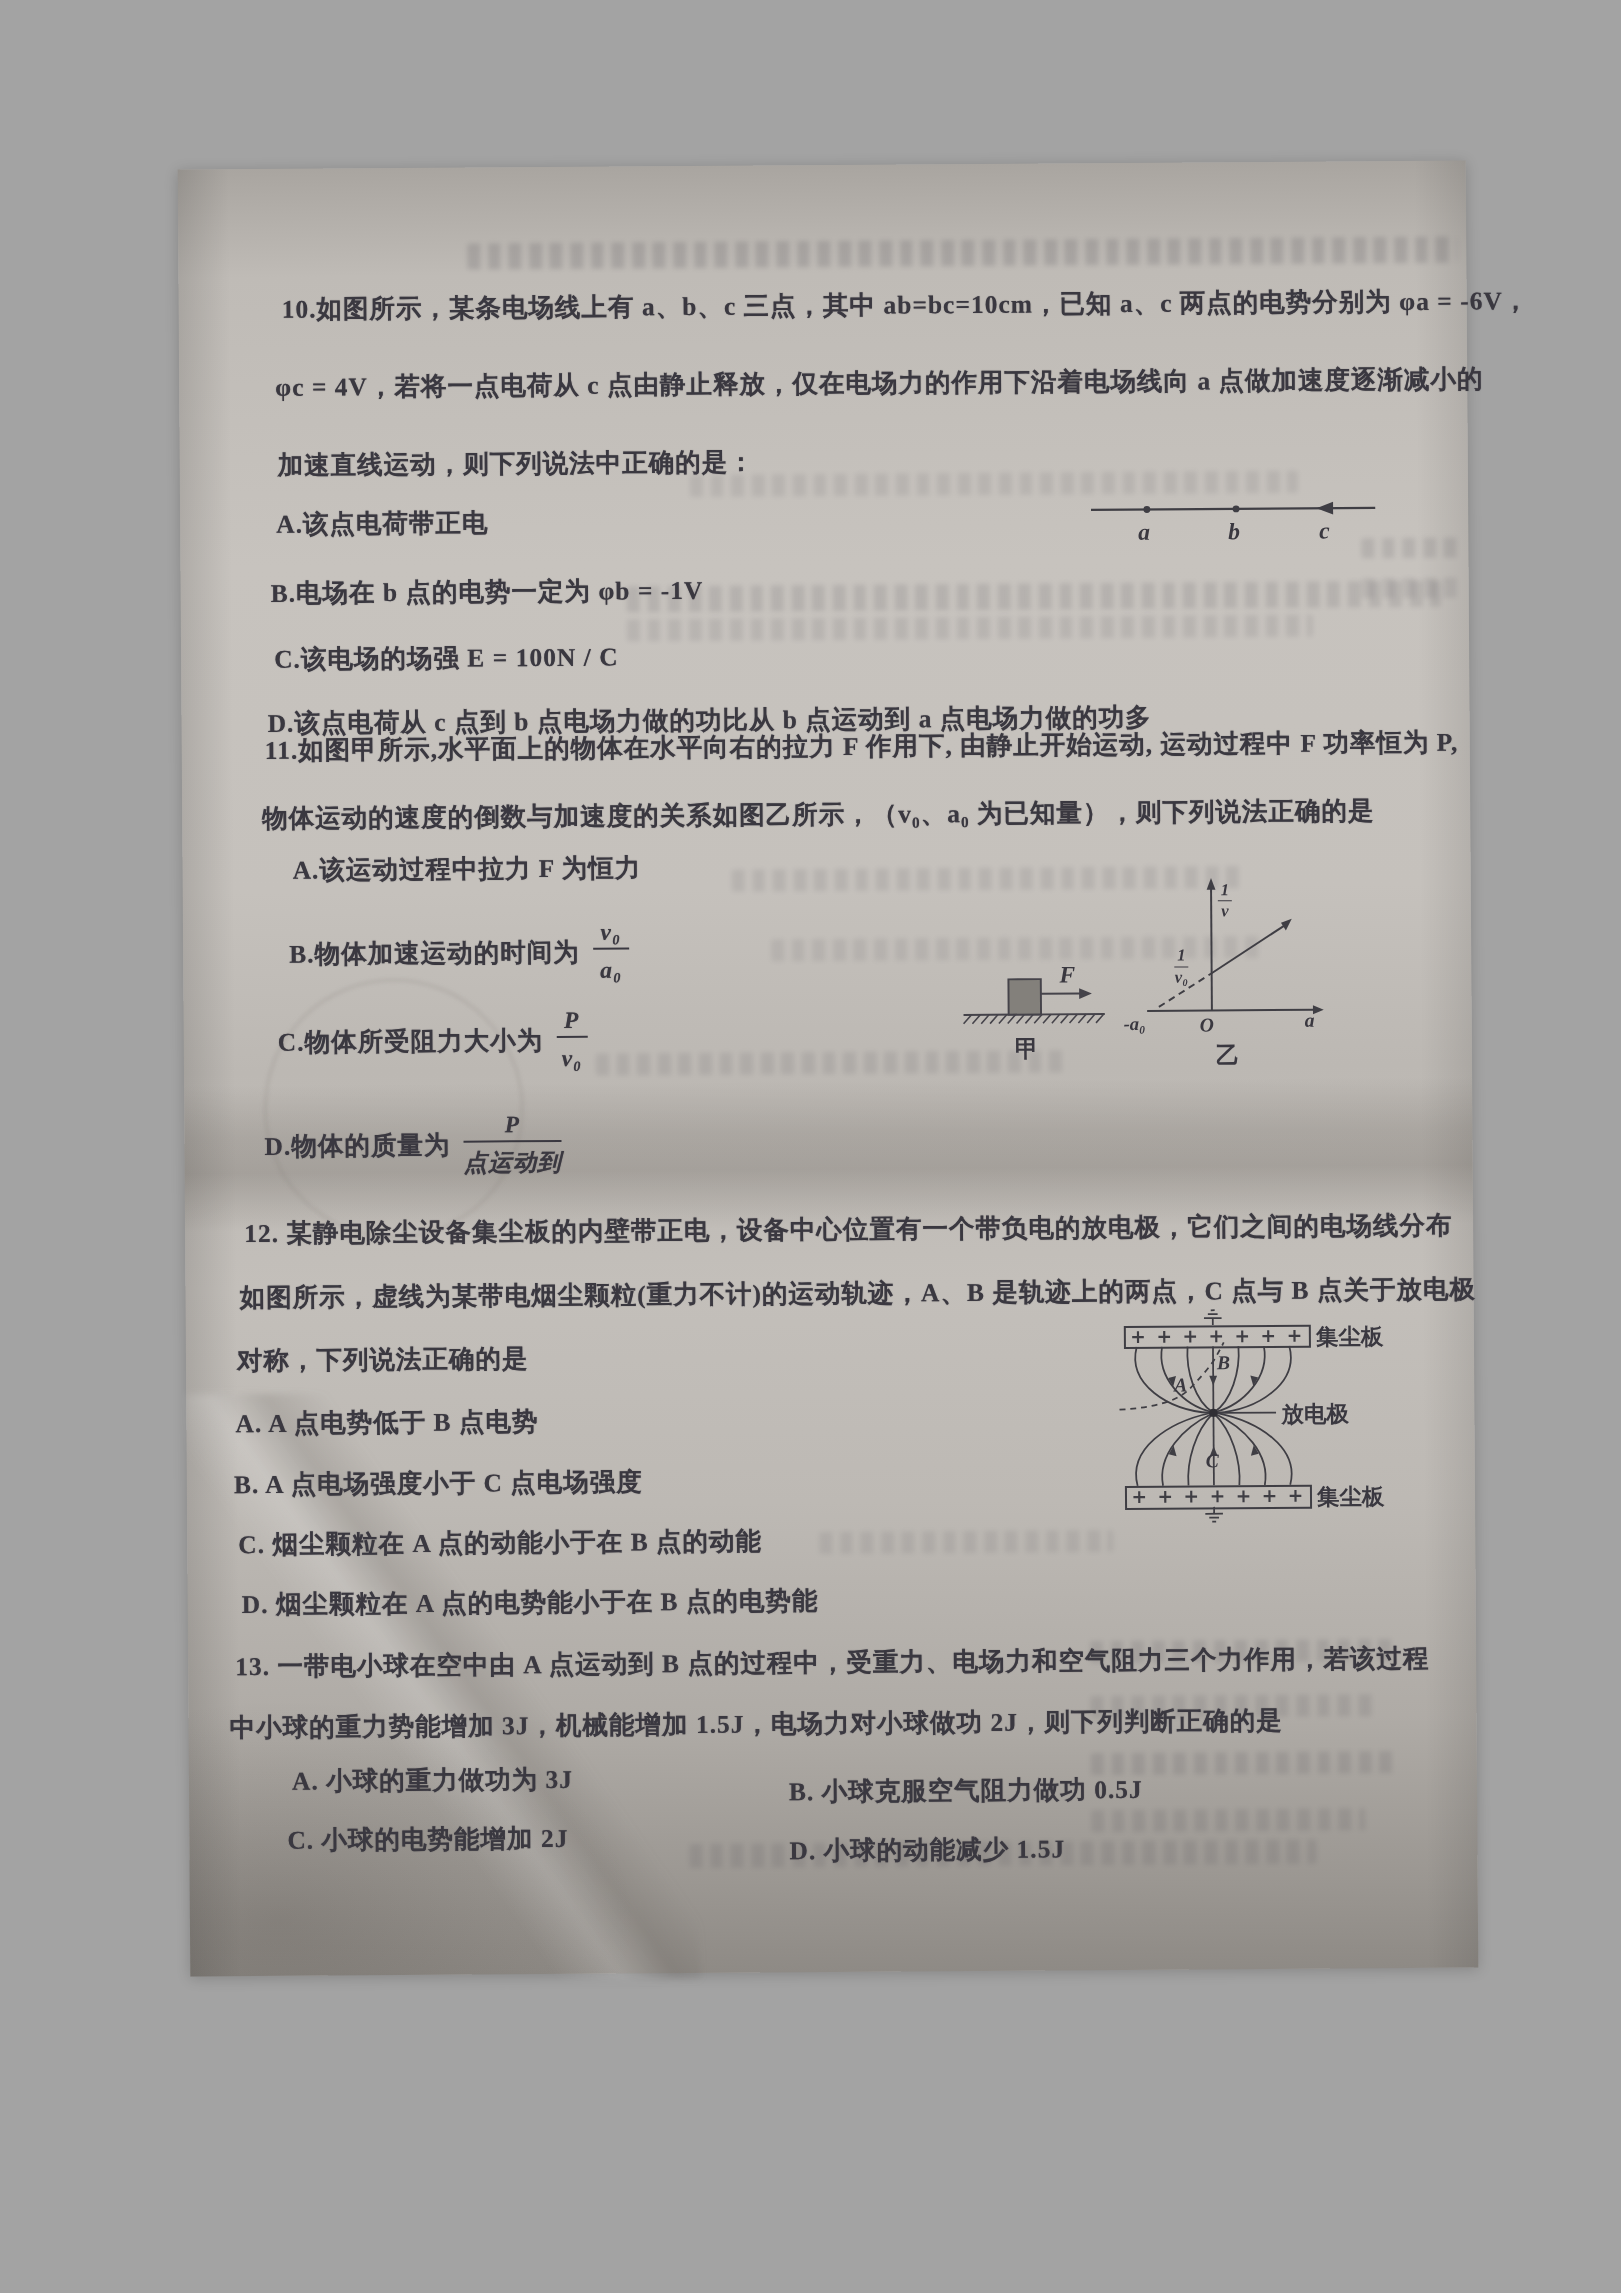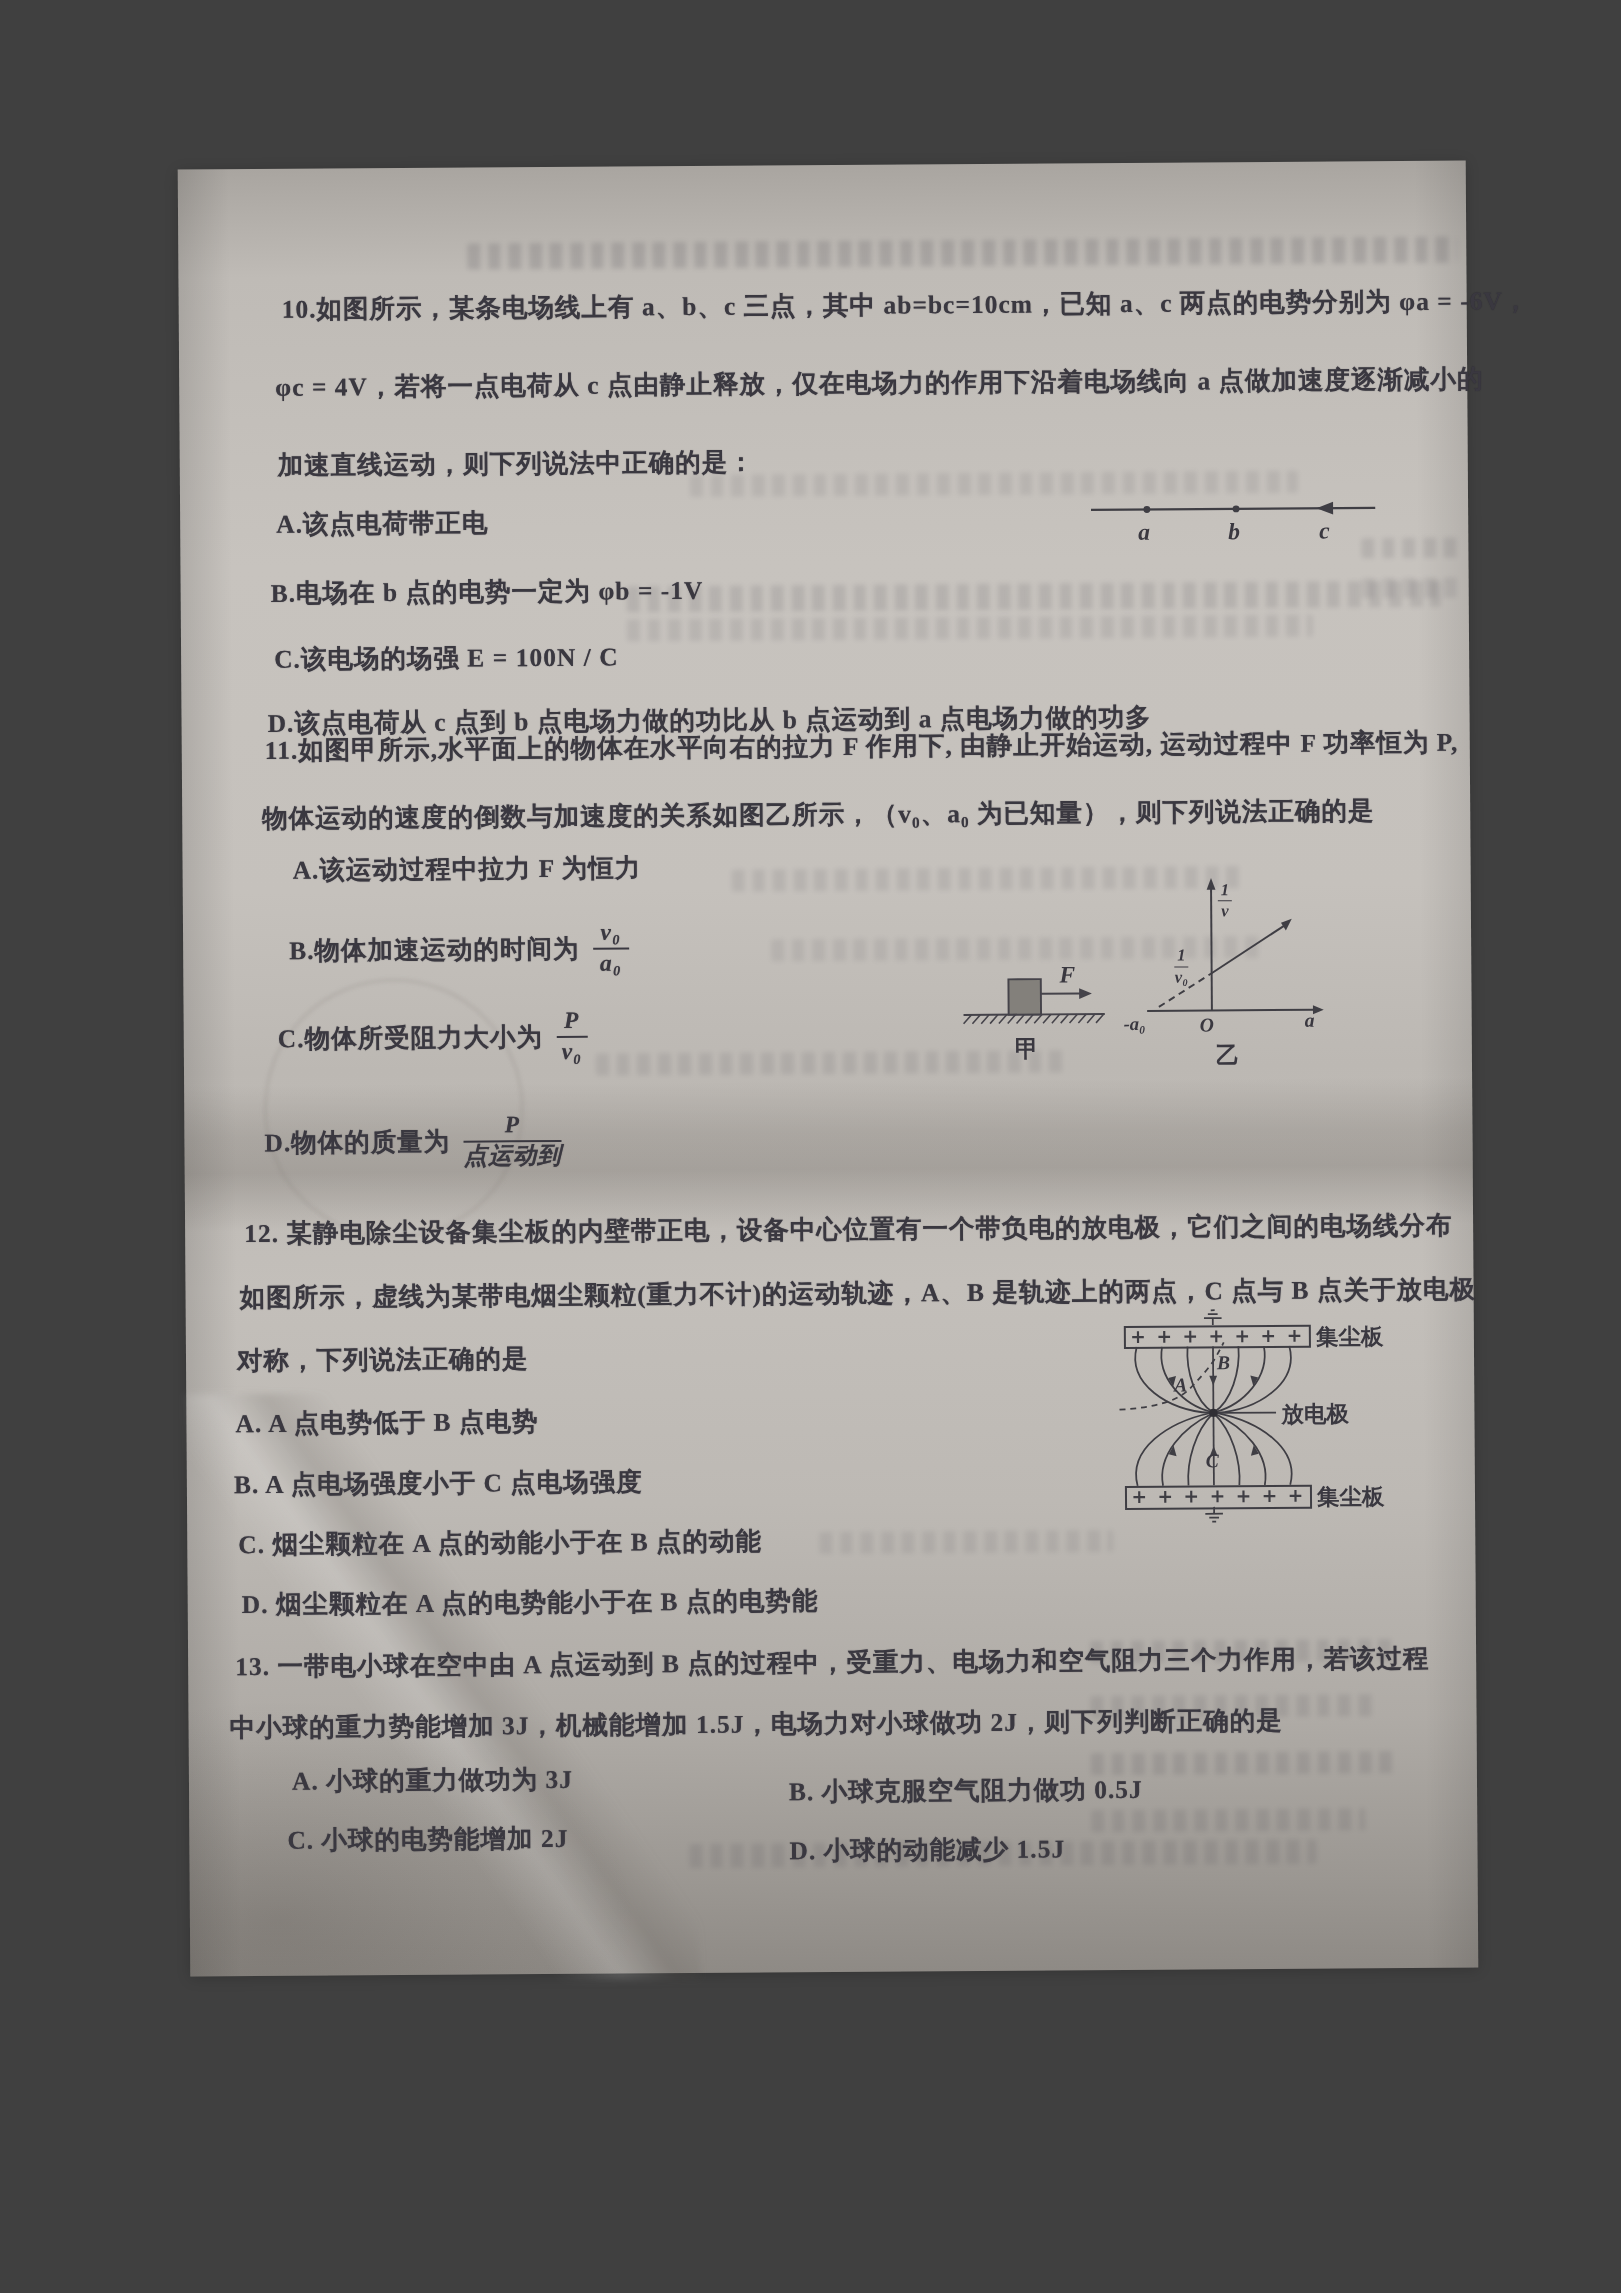--- a/index.html
+++ b/index.html
@@ -1,32 +1,32 @@
 <!DOCTYPE html>
 <html><head>
 <meta charset="utf-8">
 <style>
   html,body{margin:0;padding:0;background:#ffffff;}
-  .page{position:relative;width:1621px;height:2294px;background:#404040;overflow:hidden;
+  .page{position:relative;width:1621px;height:2294px;background:#a3a3a3;overflow:hidden;
         font-family:"Liberation Serif","DejaVu Serif",serif;}
   .photo{position:absolute;left:184px;top:165px;width:1288px;height:1807px;
          transform:rotate(-0.4deg);transform-origin:50% 50%;
          background:
            linear-gradient(90deg, rgba(0,0,0,.12) 0%, rgba(0,0,0,0) 4%, rgba(0,0,0,0) 96%, rgba(0,0,0,.09) 100%),
            linear-gradient(180deg,#a9a5a0 0%,#bfbbb6 6%,#c7c3be 22%,#c5c1bc 40%,#bcb8b3 50%,#c3bfba 62%,#bdb9b4 74%,#afaba6 86%,#9b9792 95%,#8e8a85 100%);
          box-shadow:0 2px 13.7px rgba(0,0,0,.18);}
   .shade{position:absolute;pointer-events:none;}
   .tl{position:absolute;white-space:nowrap;font-weight:600;font-size:25.5px;color:#3a3840;
       letter-spacing:1px;text-shadow:0 0 1px rgba(28,25,36,.5);}
   .ghost{position:absolute;background:repeating-linear-gradient(90deg, rgba(55,52,62,.6) 0 12.7px, rgba(55,52,62,0) 12.7px 20.6px);
          filter:blur(2.9px);opacity:.2;border-radius:2.9px;}
   .frac{display:inline-block;vertical-align:middle;text-align:center;margin:0 5.9px;
         font-style:italic;line-height:1.05;font-size:23.5px;transform:translateY(-3.9px);}
   .frac .fnum{display:block;padding:0 7.8px 2.9px;border-bottom:2px solid #3a3840;}
-  .frac .fden{display:block;padding-top:1px;}
+  .frac .fden{display:block;padding-top:8px;}
   .fig{position:absolute;}
   .dl{position:absolute;white-space:nowrap;font-style:italic;font-weight:700;font-size:23.5px;color:#3a3840;}
   .cjk{font-style:normal;font-weight:600;}
   .vfrac{position:absolute;text-align:center;font-style:italic;font-weight:700;font-size:16.7px;
          color:#3a3840;line-height:1;}
   .vfrac .fnum{display:block;border-bottom:1.5px solid #3a3840;padding:0 2.9px 2px;}
   .vfrac .fden{display:block;padding-top:2px;}
   .plate{position:absolute;left:6.9px;width:183px;height:19.6px;border:2px solid #3f3e44;
          color:#3f3e44;font-family:"DejaVu Sans",sans-serif;font-weight:700;font-size:18.6px;
          text-align:center;line-height:18.6px;letter-spacing:2px;}

